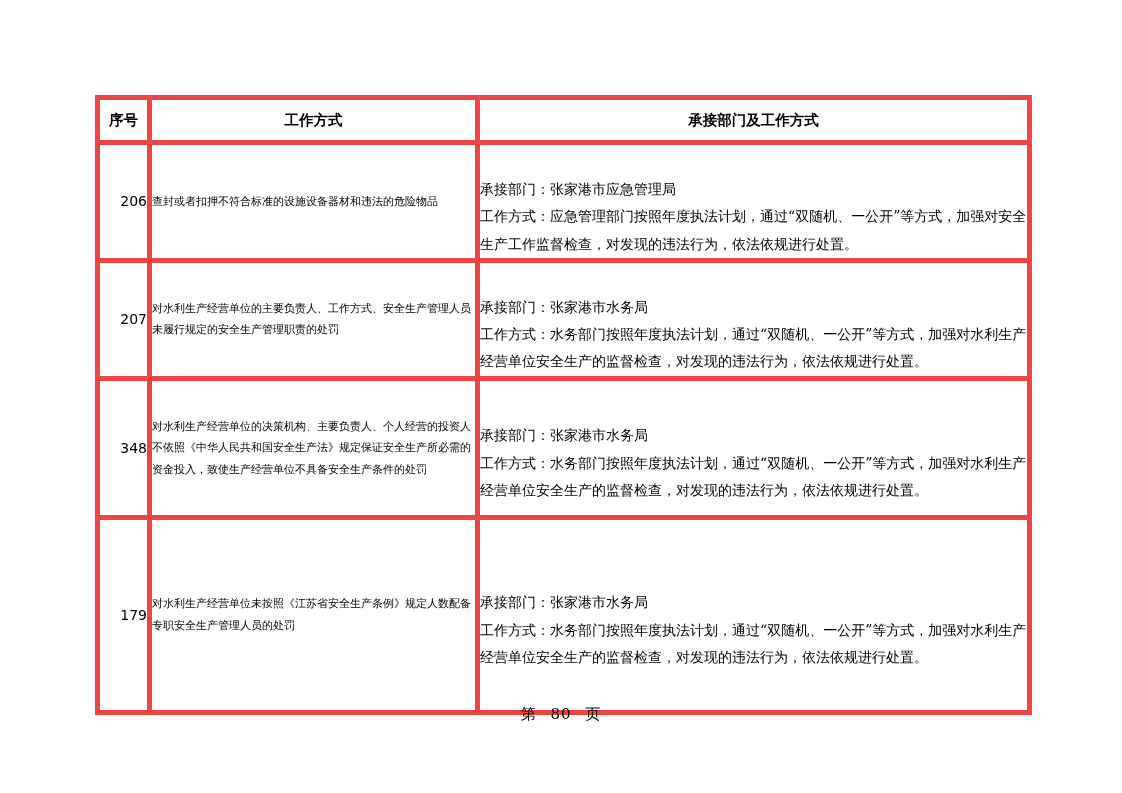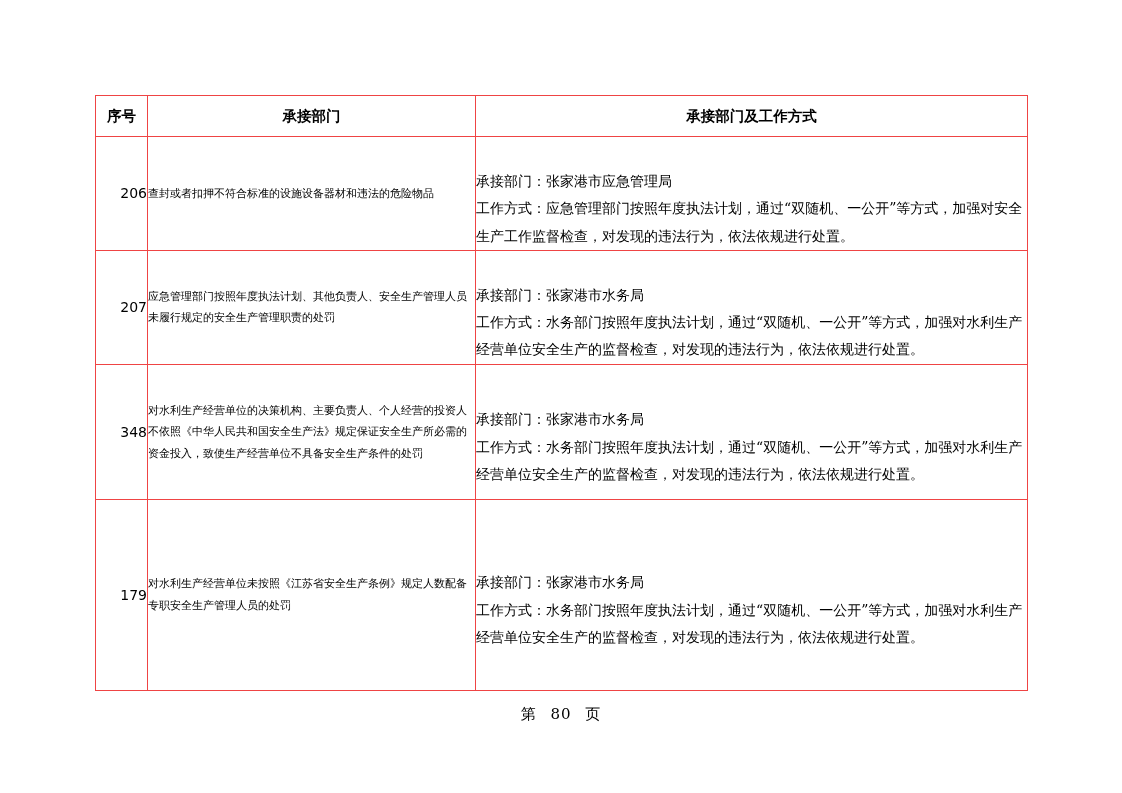--- a/index.html
+++ b/index.html
@@ -25,21 +25,21 @@
   }
   .doc-table {
     position: absolute;
     left: 95px;
     top: 95px;
     width: 932px;
     border-collapse: collapse;
     table-layout: fixed;
   }
   .doc-table td, .doc-table th {
-    border: 1px solid #ef4444;
+    border: 5px solid #ef4444;
     vertical-align: middle;
     padding: 0;
   }
   .col-seq { width: 52px; }
   .col-name { width: 328px; }
   .col-dept { width: 552px; }
 
   thead th {
     height: 40px;
     font-size: 14.5px;
@@ -92,36 +92,36 @@
 
   <table class="doc-table">
     <colgroup>
       <col class="col-seq">
       <col class="col-name">
       <col class="col-dept">
     </colgroup>
     <thead>
       <tr>
         <th>序号</th>
-        <th>承接部门</th>
+        <th>工作方式</th>
         <th>承接部门及工作方式</th>
       </tr>
     </thead>
     <tbody>
       <tr class="row-206">
         <td class="cell-seq">206</td>
         <td class="cell-name">查封或者扣押不符合标准的设施设备器材和违法的危险物品</td>
         <td class="cell-dept">
           <span class="line-indent">承接部门：张家港市应急管理局</span>
           <span>工作方式：应急管理部门按照年度执法计划，通过“双随机、一公开”等方式，加强对安全生产工作监督检查，对发现的违法行为，依法依规进行处置。</span>
         </td>
       </tr>
       <tr class="row-207">
         <td class="cell-seq">207</td>
-        <td class="cell-name">应急管理部门按照年度执法计划、其他负责人、安全生产管理人员未履行规定的安全生产管理职责的处罚</td>
+        <td class="cell-name">对水利生产经营单位的主要负责人、工作方式、安全生产管理人员未履行规定的安全生产管理职责的处罚</td>
         <td class="cell-dept">
           <span class="line-indent">承接部门：张家港市水务局</span>
           <span>工作方式：水务部门按照年度执法计划，通过“双随机、一公开”等方式，加强对水利生产经营单位安全生产的监督检查，对发现的违法行为，依法依规进行处置。</span>
         </td>
       </tr>
       <tr class="row-208">
         <td class="cell-seq">348</td>
         <td class="cell-name">对水利生产经营单位的决策机构、主要负责人、个人经营的投资人不依照《中华人民共和国安全生产法》规定保证安全生产所必需的资金投入，致使生产经营单位不具备安全生产条件的处罚</td>
         <td class="cell-dept">
           <span class="line-indent">承接部门：张家港市水务局</span>

